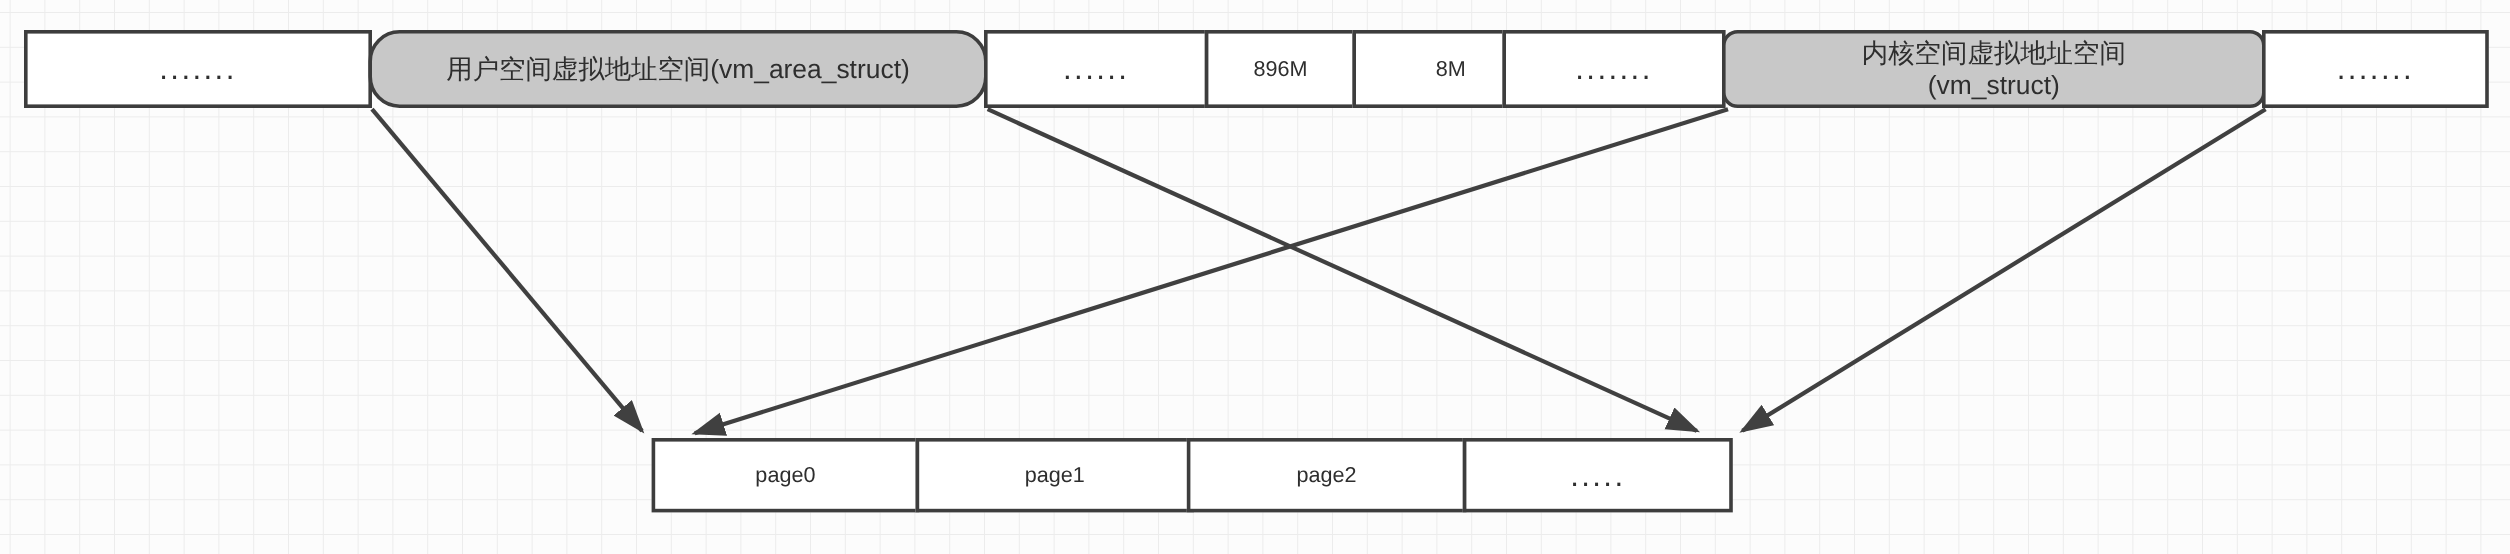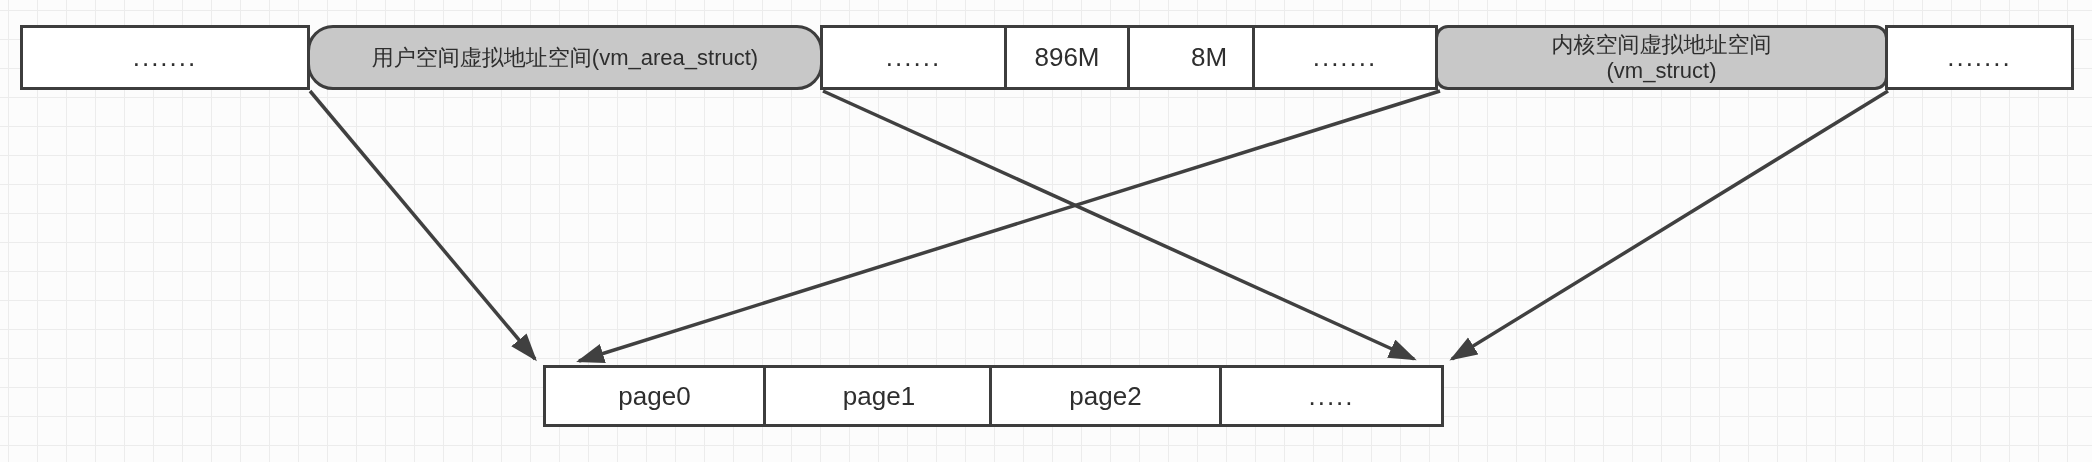--- a/index.html
+++ b/index.html
@@ -22,21 +22,21 @@
     align-items:center;
     justify-content:center;
     text-align:center;
     color:#2e2e2e;
     z-index:2;
   }
   .top-row .box{top:25px;height:65px;}
   .bottom-row .box{top:365px;height:62px;}
   .gray{background:#c8c8c8;}
   .cjk{font-size:22px;line-height:26px;}
-  .latin{font-size:26px;}
+  .latin{font-size:18px;}
   .dots{font-size:26px;letter-spacing:2px;}
   .two-line{flex-direction:column;border-radius:13px;}
   svg.arrows{position:absolute;left:0;top:0;z-index:1;}
 </style>
 </head>
 <body>
 
 <svg class="arrows" width="2092" height="462" viewBox="0 0 2092 462">
   <defs>
     <marker id="ah" markerUnits="userSpaceOnUse" markerWidth="30" markerHeight="22" refX="25" refY="10" orient="auto">

